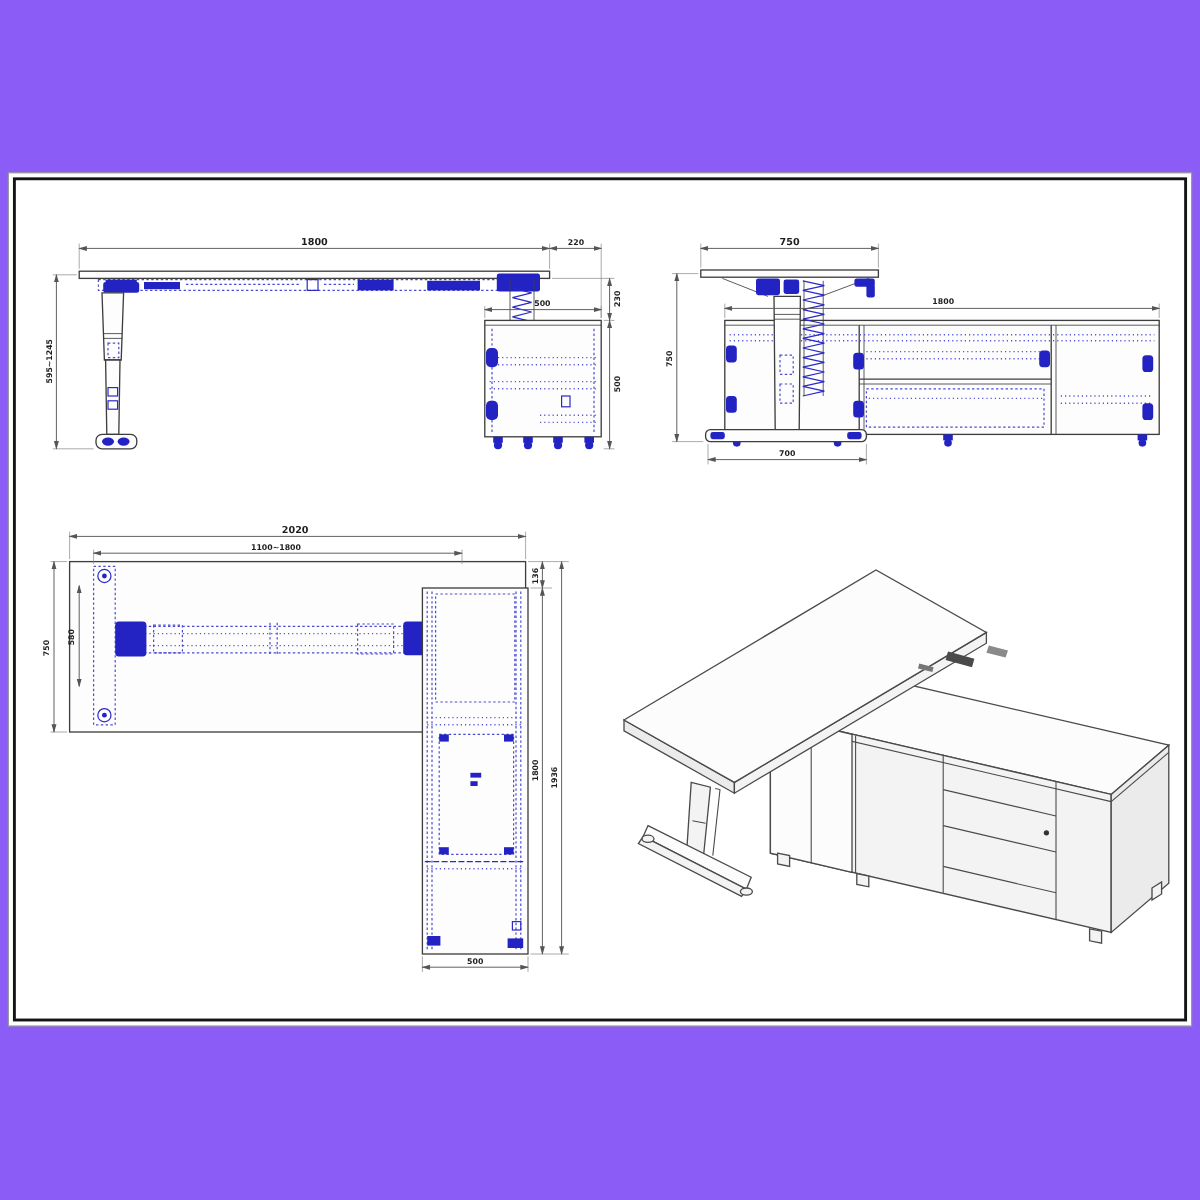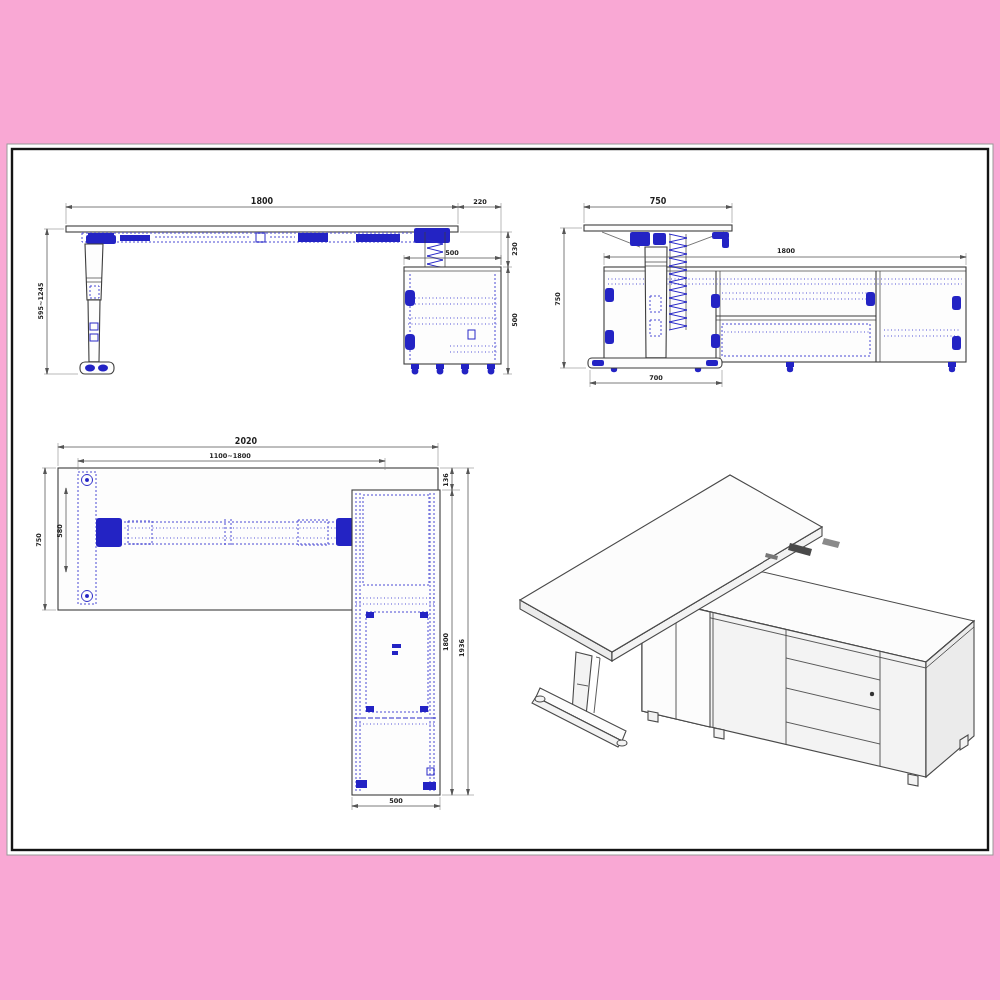--- a/index.html
+++ b/index.html
@@ -1,16 +1,16 @@
 <!DOCTYPE html>
 <html><head>
 <meta charset="utf-8">
 <style>
   html,body{margin:0;padding:0;background:#ffffff;}
-  .page{position:relative;width:1000px;height:1000px;background:#f9a8d4;font-family:"DejaVu Sans",sans-serif;}
+  .page{position:relative;width:1000px;height:1000px;background:#8b5cf6;font-family:"DejaVu Sans",sans-serif;}
   svg{position:absolute;left:0;top:0;}
   .ln{stroke:#3d3d3d;stroke-width:1.1;fill:none;}
   .lnt{stroke:#3d3d3d;stroke-width:0.7;fill:none;}
   .part{fill:#fdfdfd;stroke:#3d3d3d;stroke-width:1.1;}
   .dim{stroke:#5a5a5a;stroke-width:0.8;fill:none;}
   .ext{stroke:#8a8a8a;stroke-width:0.6;fill:none;}
   .dt{font:600 8px "DejaVu Sans",sans-serif;fill:#1e1e1e;}
   .dts{font:600 6.5px "DejaVu Sans",sans-serif;fill:#1e1e1e;}
   .bs{fill:#2323c4;stroke:none;}
   .bl{stroke:#2a2ac8;stroke-width:1;fill:none;}

